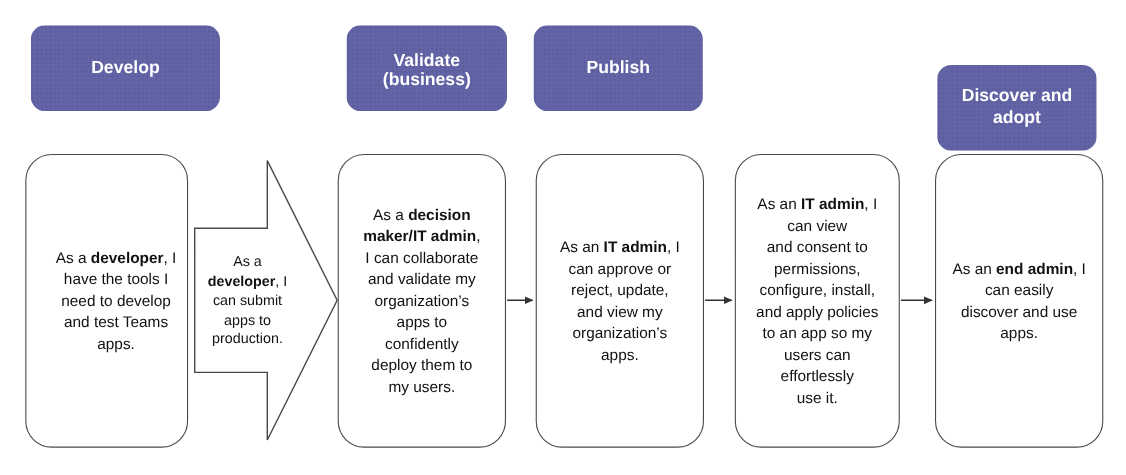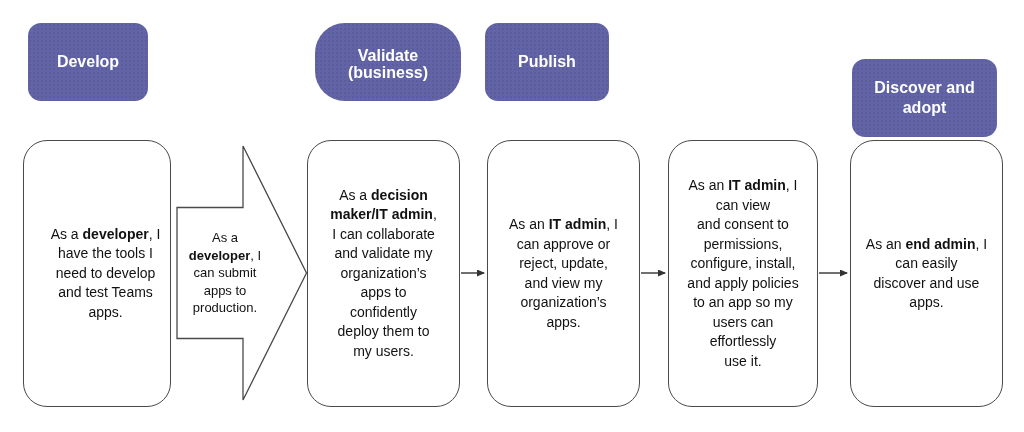--- a/index.html
+++ b/index.html
@@ -76,28 +76,28 @@
     line-height: 17.5px;
     color: #111111;
     white-space: pre;
   }
 </style>
 </head>
 <body>
 
 <div class="diagram">
 
-  <div class="stage-header" style="left:28px;width:120px;">
+  <div class="stage-header" style="left:28px;width:172px;">
     <div class="stage-label">Develop</div>
   </div>
-  <div class="stage-header" style="left:315px;width:146px;border-radius:30px;">
+  <div class="stage-header" style="left:315px;width:146px;">
     <div class="stage-label">Validate</div>
     <div class="stage-sublabel">(business)</div>
   </div>
-  <div class="stage-header" style="left:485px;width:124px;">
+  <div class="stage-header" style="left:485px;width:154px;">
     <div class="stage-label">Publish</div>
   </div>
   <div class="stage-header" style="left:852px;width:145px;margin-top:36px;">
     <div class="stage-label">Discover and
 adopt</div>
   </div>
 
   <div class="card" style="left:23px;width:148px;padding-left:17px;">
     <div class="card-text"><span>As a </span><span class="bold">developer</span><span>, I
 have the tools I

